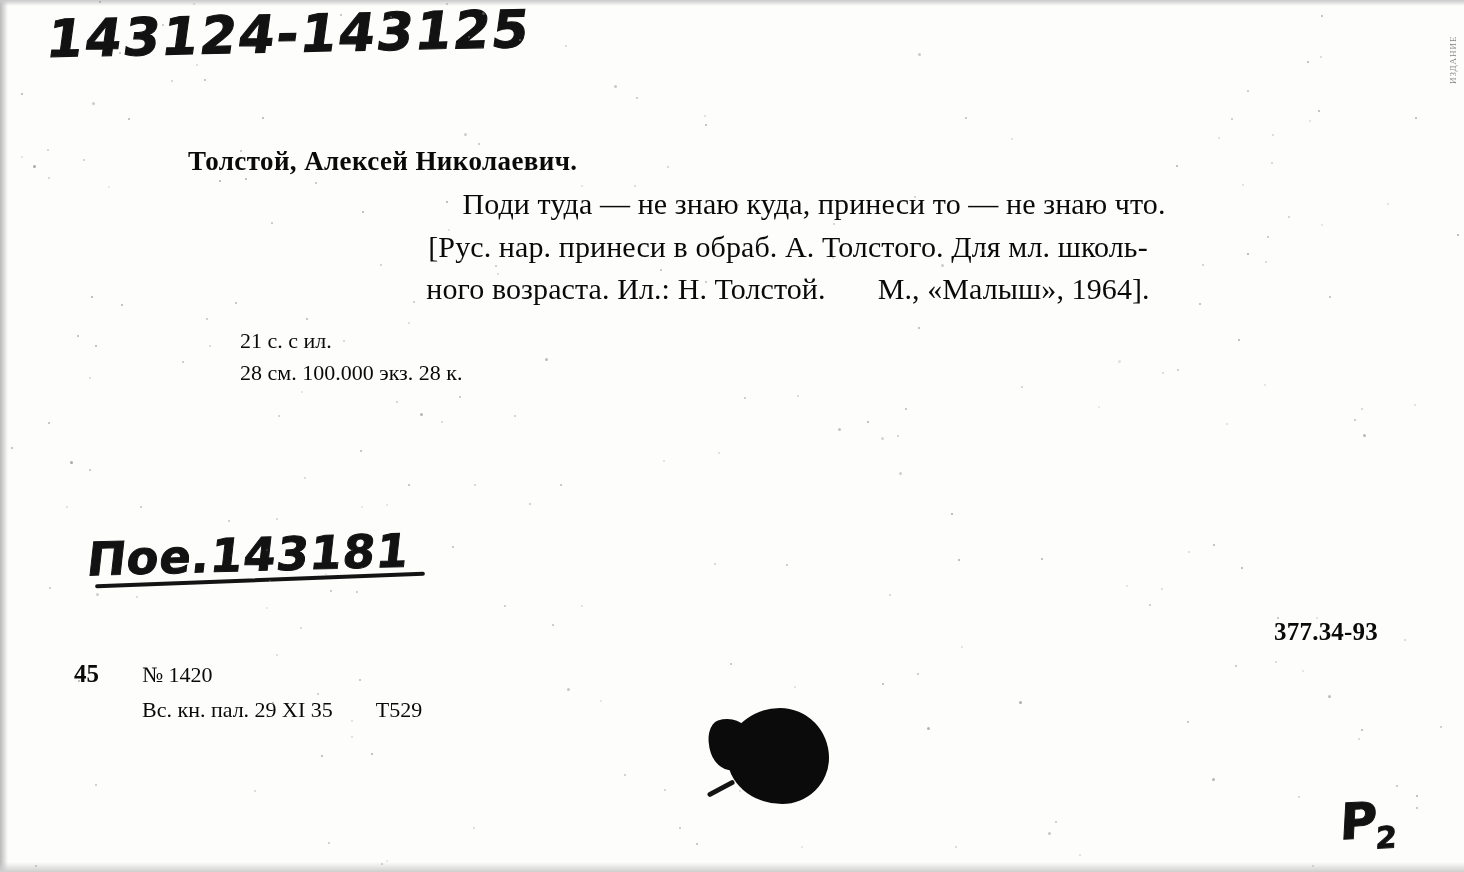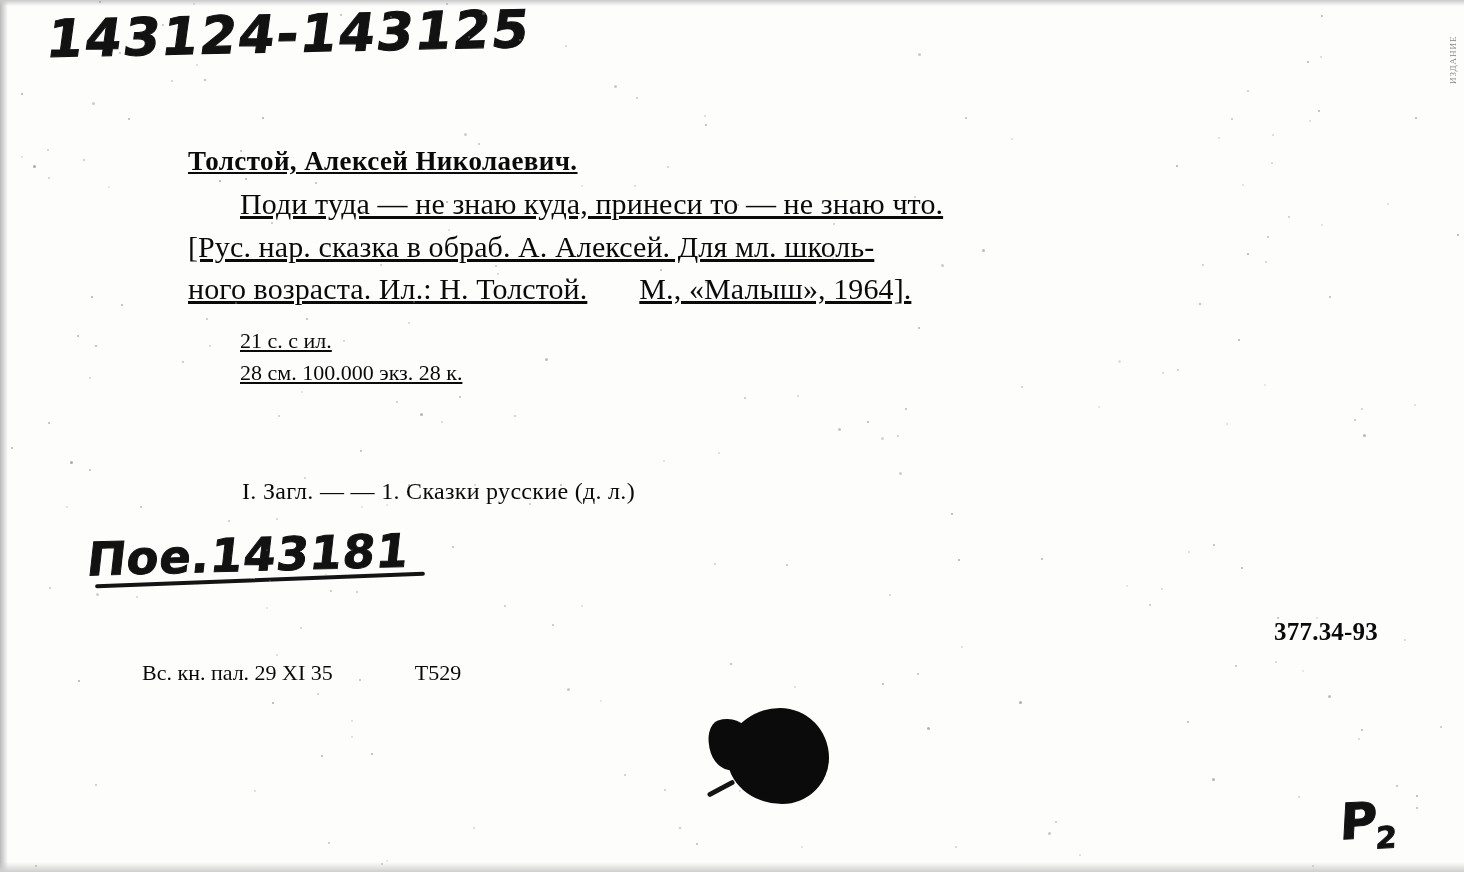--- a/index.html
+++ b/index.html
@@ -102,32 +102,32 @@
   #hw-p2 sub {
     font-size: 30px;
   }
 
   
   #record {
     position: absolute;
     left: 188px;
     top: 146px;
     width: 1200px;
-    text-decoration: underline;
   }
   #author {
     font-weight: 700;
     font-size: 27px;
     letter-spacing: .4px;
     margin-bottom: 6px;
   }
   .title-block {
     font-size: 30px;
     line-height: 1.42;
     letter-spacing: .1px;
+    text-align: center;
   }
   .title-block .l1 { text-indent: 52px; display: block; }
   .title-block .l2 { display: block; }
   .title-block .l3 { display: block; }
   .title-block .gap { display: inline-block; width: 52px; }
 
   .collation {
     margin-top: 14px;
     font-size: 22px;
     line-height: 1.45;
@@ -164,21 +164,21 @@
     width: 68px;
     font-weight: 700;
     font-size: 25px;
     text-align: left;
   }
   #bottom .faint {
     color: #2a2a2a;
   }
   #bottom .t529 {
     display: inline-block;
-    margin-left: 82px;
+    margin-left: 43px;
   }
   
   #blot {
     position: absolute;
     left: 727px;
     top: 708px;
     width: 102px;
     height: 96px;
     background: #0b0b0b;
     border-radius: 52% 48% 46% 54% / 50% 52% 48% 50%;
@@ -214,37 +214,40 @@
   <div class="edge-bottom"></div>
 
   <div class="right-stamp">ИЗДАНИЕ</div>
 
   <div class="hand" id="hw-top">143124-143125</div>
 
   <div id="record">
     <div id="author">Толстой, Алексей Николаевич.</div>
     <div class="title-block">
       <span class="l1">Поди туда — не знаю куда, принеси то — не знаю что.</span>
-      <span class="l2">[Рус. нар. сказка в обраб. А. Алексей. Для мл. школь-</span>
+      <span class="l2">[Рус. нар. принеси в обраб. А. Толстого. Для мл. школь-</span>
       <span class="l3"><span>ного возраста. Ил.: Н. Толстой.</span><span class="gap"></span><span>М., «Малыш», 1964].</span></span>
     </div>
     <div class="collation">
       <div>21 с. с ил.</div>
       <div>28 см. 100.000 экз. 28 к.</div>
     </div>
   </div>
 
-  <div id="tracings">I. Загл. — — 1. Сказки русские (д. л.)</div>
 
   <div class="hand" id="hw-mid">Пое.143181</div>
   <div id="hw-strike"></div>
 
   <div id="ddc">377.34-93</div>
 
   <div id="bottom">
+    <div class="row">
+      <span class="lead">45</span>
+      <span>№ 1420</span>
+    </div>
     <div class="row">
       <span class="lead"></span>
       <span>Вс. кн. пал. 29 XI 35</span>
       <span class="t529">Т529</span>
     </div>
   </div>
 
   <div id="blot-tail"></div>
   <div id="blot"></div>
   <div id="blot-mark"></div>

